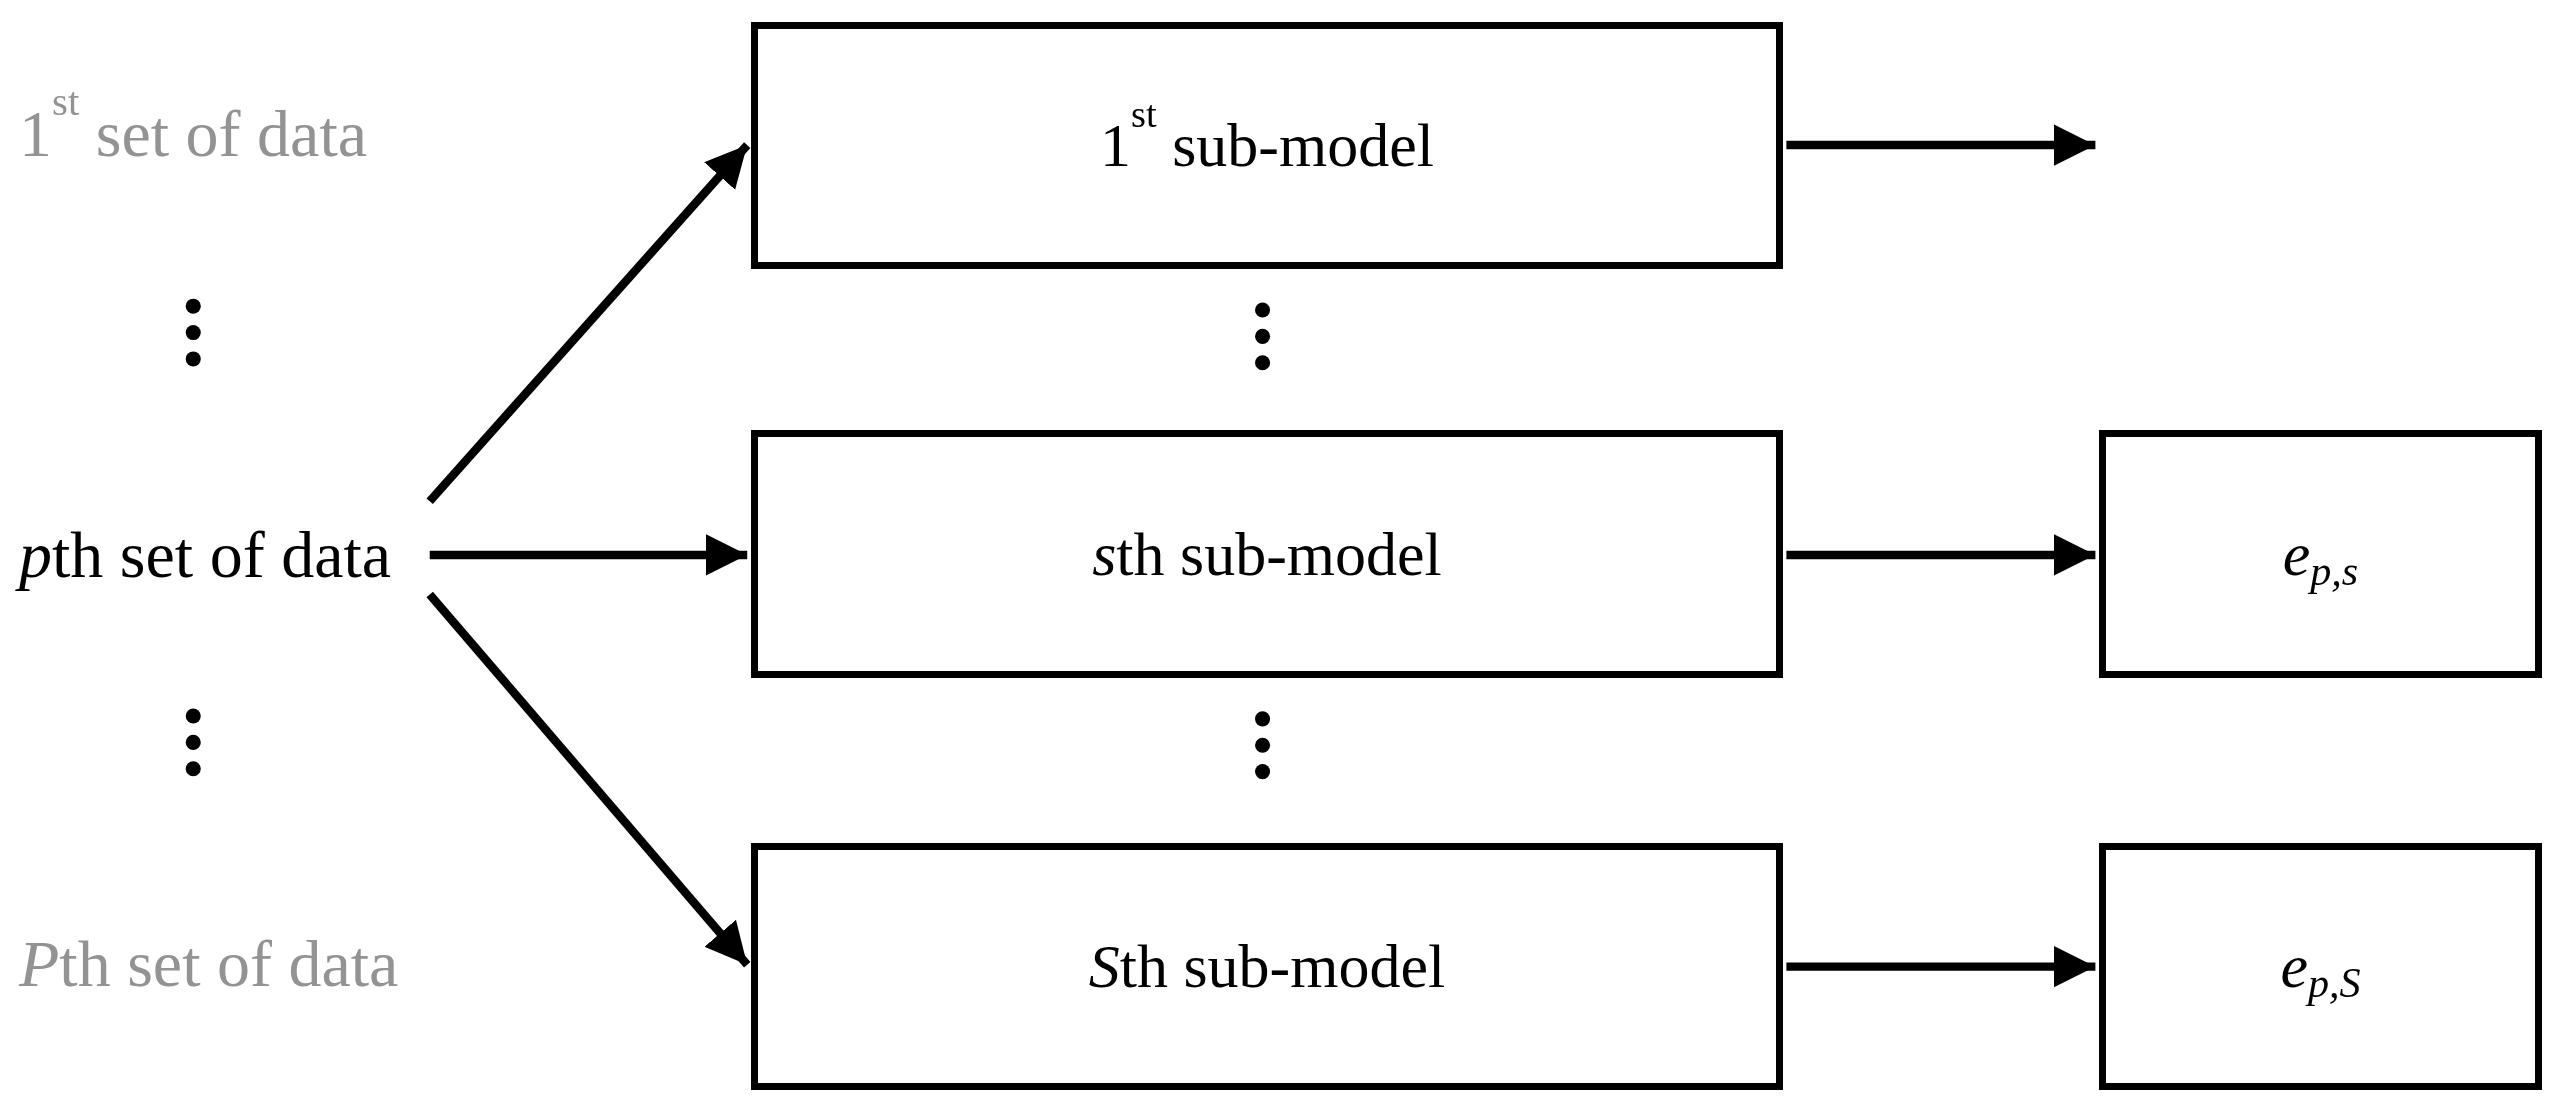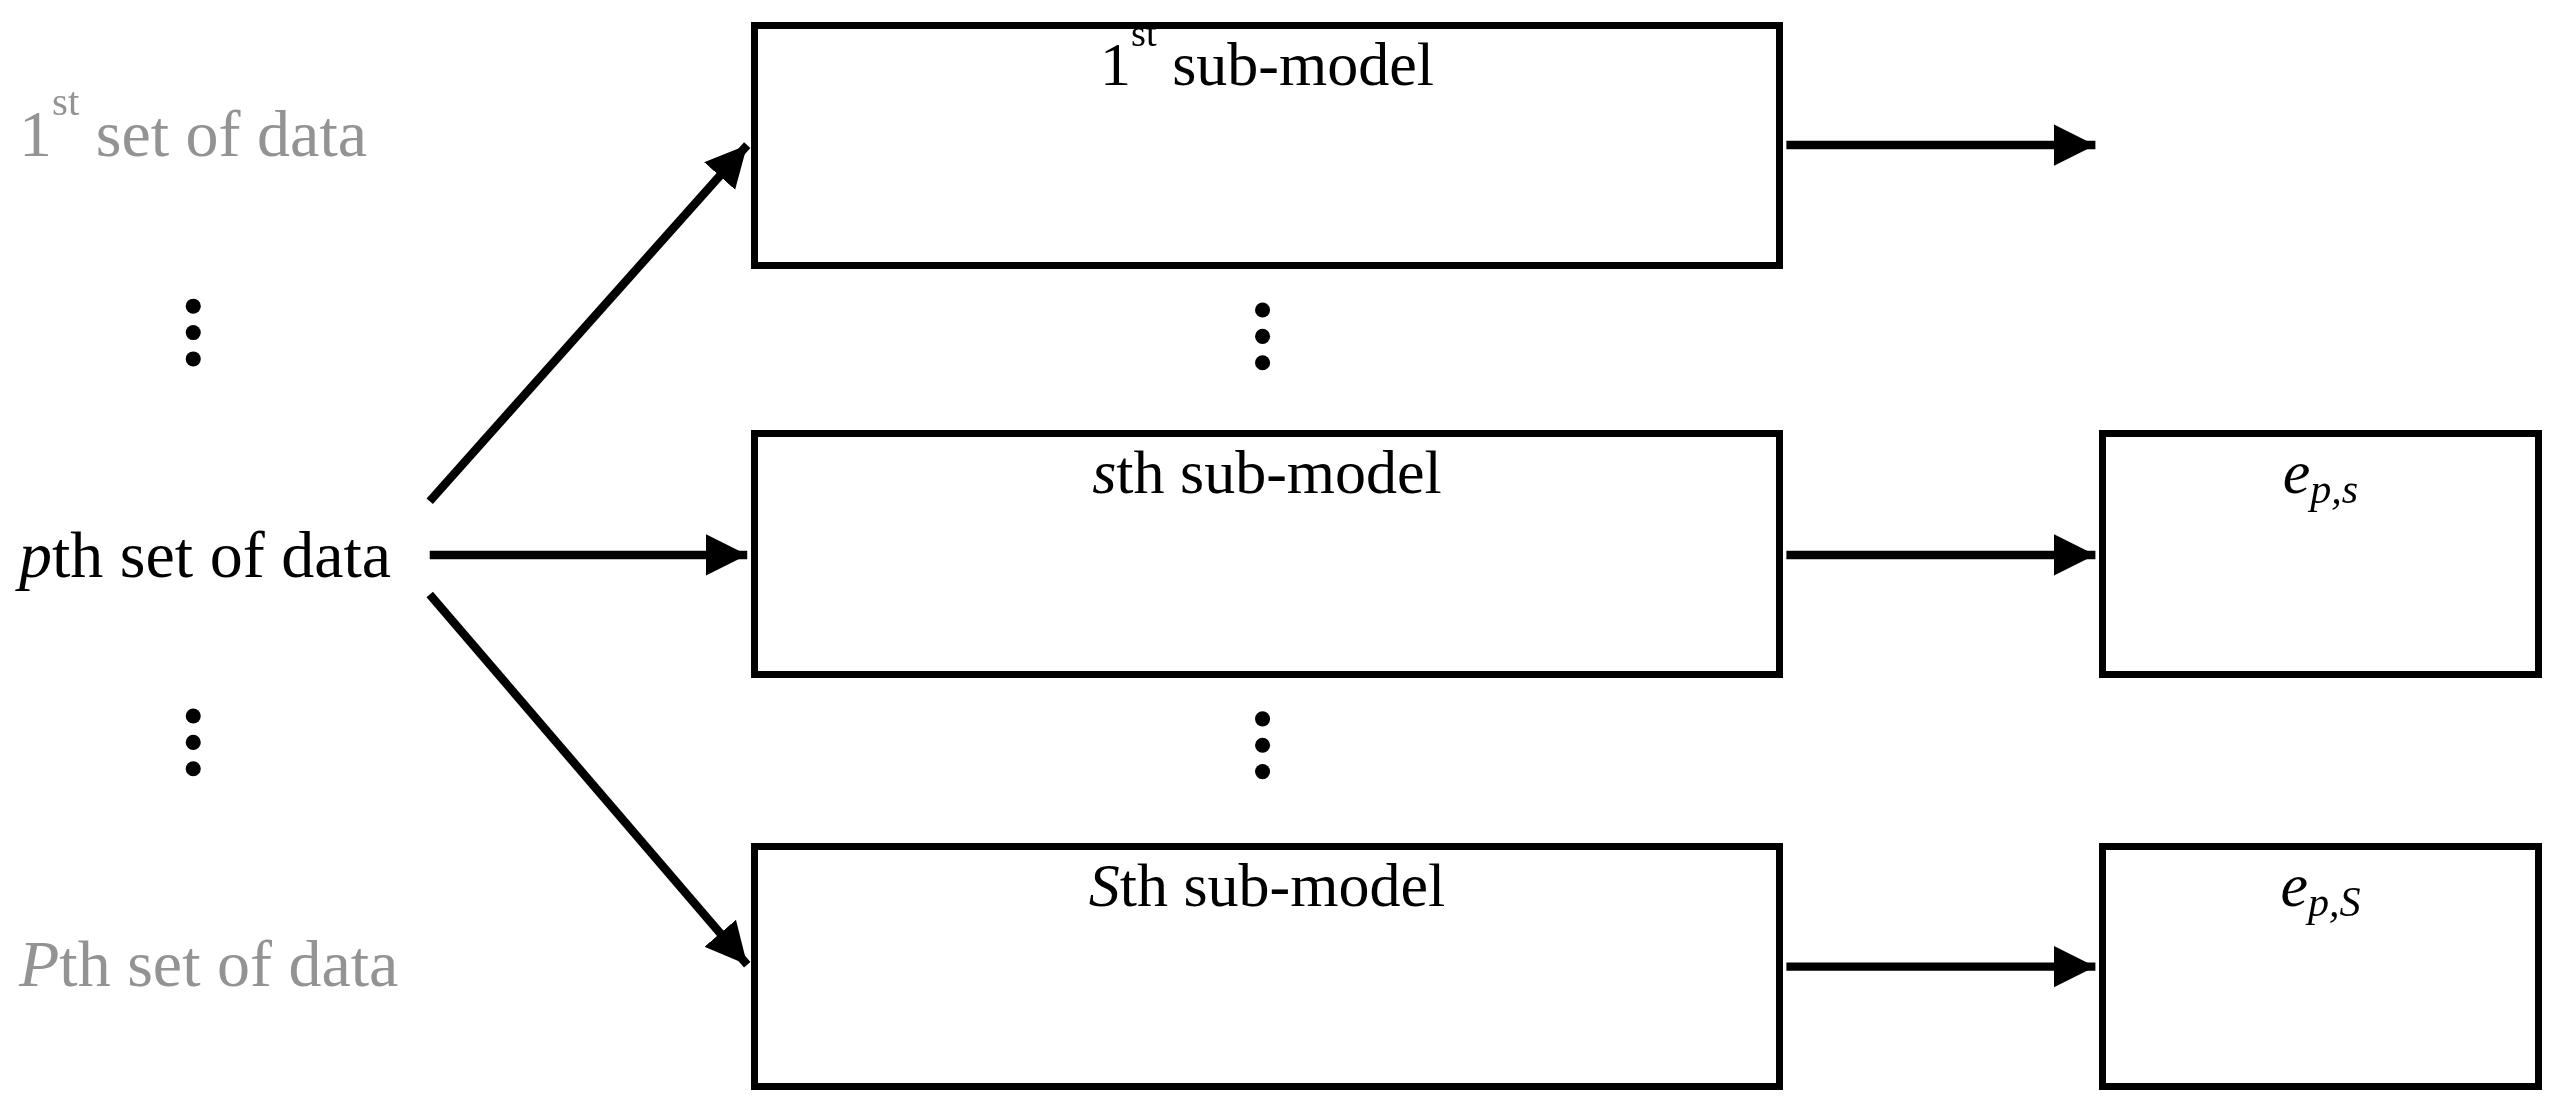--- a/index.html
+++ b/index.html
@@ -30,21 +30,21 @@
   }
   .input-label.muted{color:var(--muted);}
   .ital{font-style:italic;}
   sup.ord{font-size:62%;position:relative;top:-0.45em;line-height:0;}
   .box{
     position:absolute;
     border:7.5px solid var(--ink);
     background:var(--bg);
     box-sizing:border-box;
     display:flex;
-    align-items:flex-start;
+    align-items:center;
     justify-content:center;
   }
   .box-label{
     font-size:62px;
     white-space:nowrap;
   }
   .sub{font-size:68%;position:relative;top:0.24em;line-height:0;}
   
   #sm1{left:751px;top:21.7px;width:1032px;height:247px;}
   #sm2{left:751px;top:430px;width:1032px;height:248px;}

